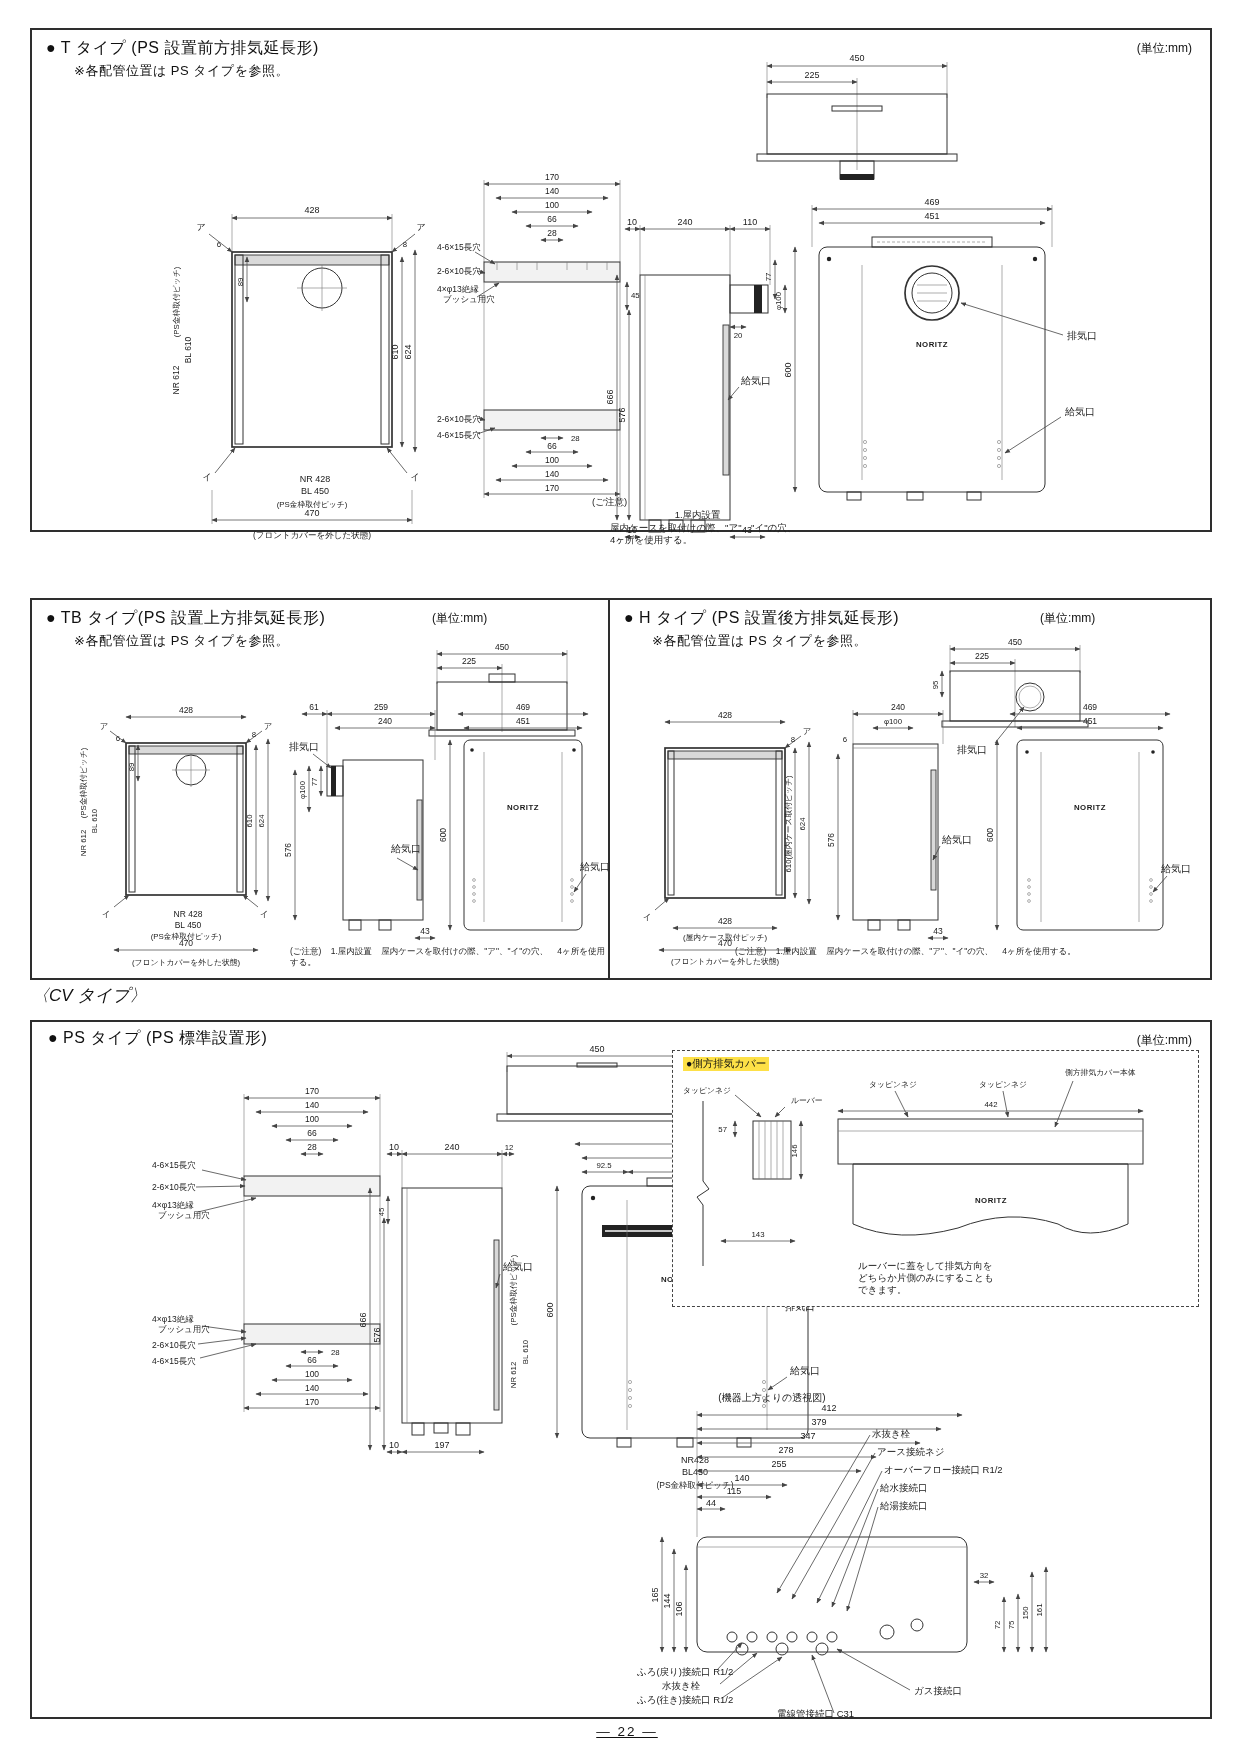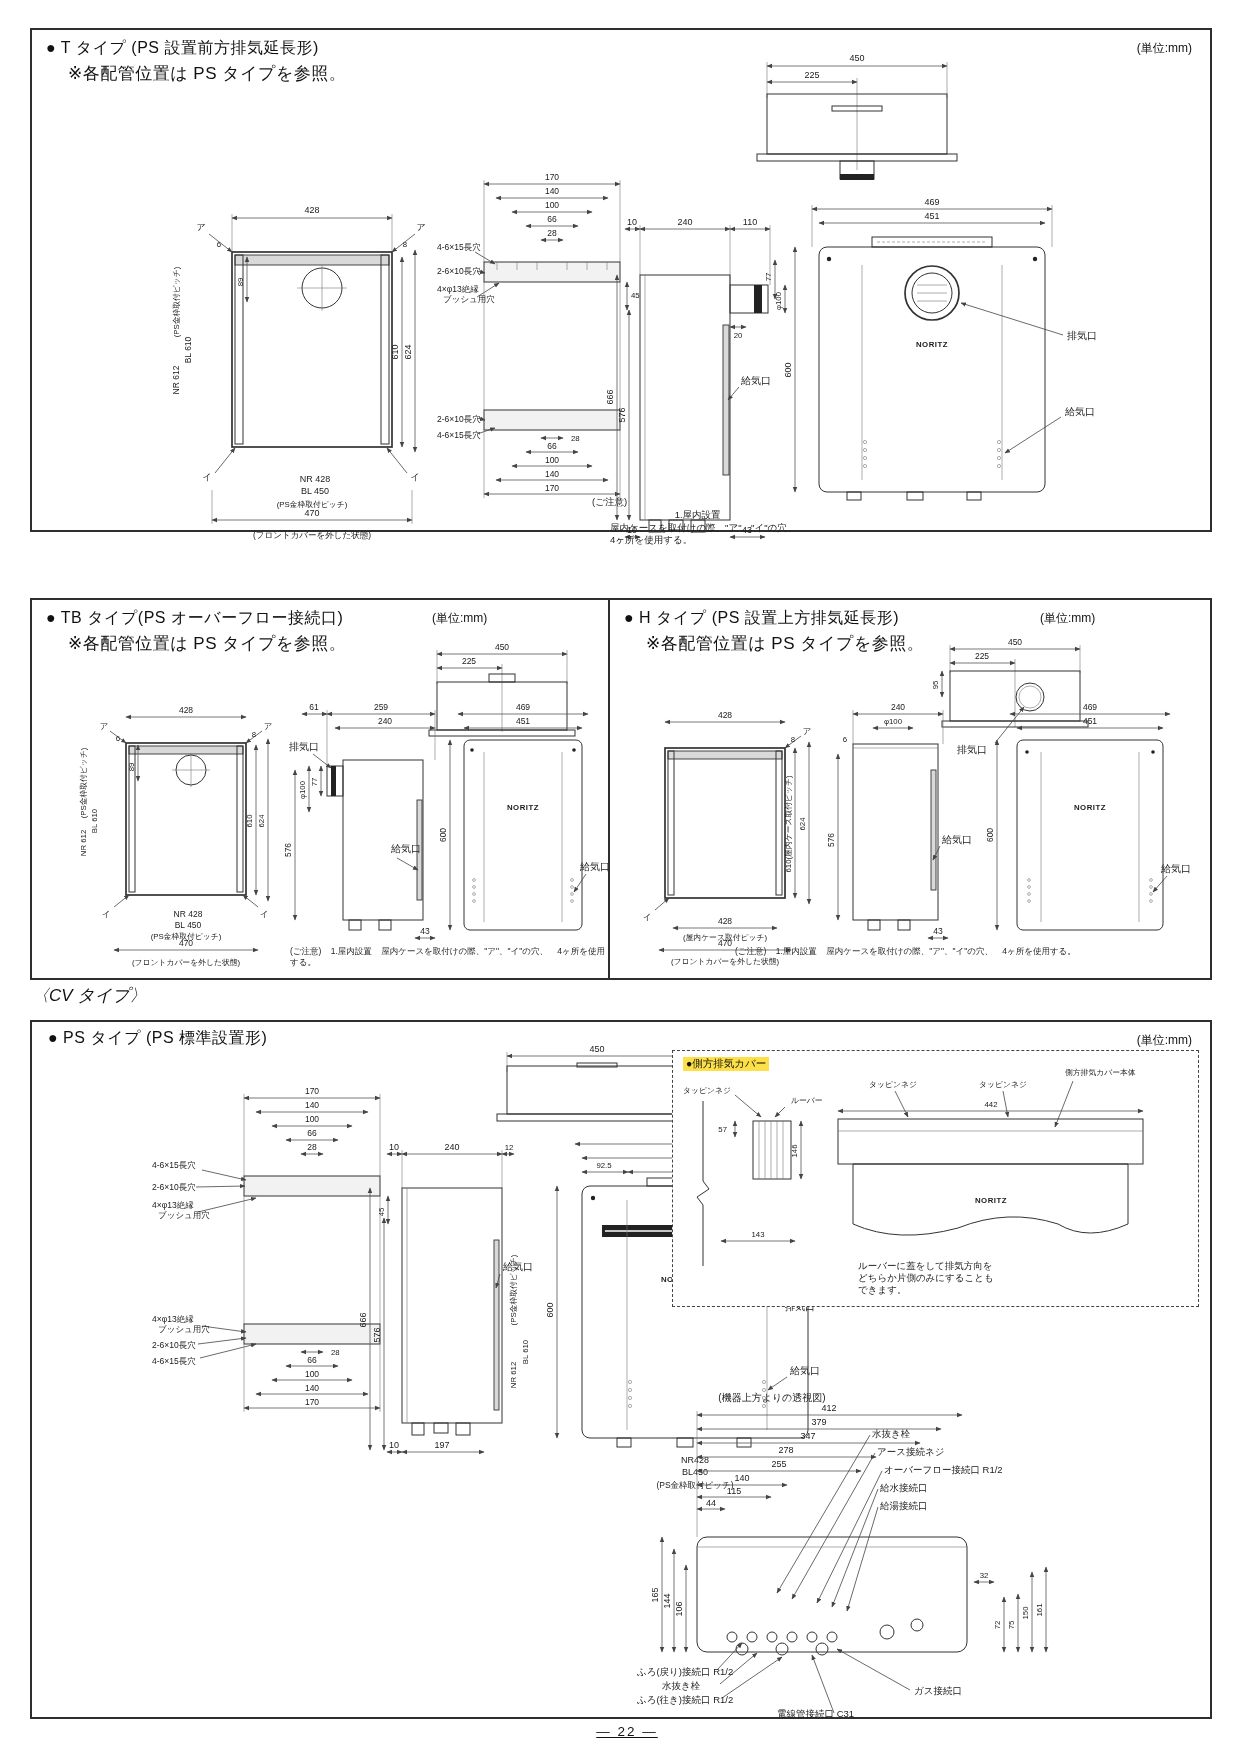--- a/index.html
+++ b/index.html
@@ -2,21 +2,21 @@
 <html><head>
 <meta charset="utf-8">
 <style>
   html,body{margin:0;padding:0;background:#e8e8e8;}
   #page{position:relative;width:1240px;height:1754px;background:#ffffff;
         font-family:"Liberation Sans","DejaVu Sans",sans-serif;color:#111;overflow:hidden;padding-left:14px;}
   .box{position:absolute;border:2px solid #2e2e2e;background:#fff;}
   .dash{position:absolute;border:1.6px dashed #444;background:#fff;}
   .abs{position:absolute;}
   .hd{font-size:16px;letter-spacing:.5px;}
-  .hd2{font-size:17px;letter-spacing:.5px;}
+  .hd2{font-size:13px;letter-spacing:.5px;margin-left:6px;}
   .unit{font-size:12px;}
   .cvlbl{font-size:17px;font-style:italic;}
   .caution{font-size:9.5px;line-height:1.35;color:#222;}
   .caution .in1{margin-left:7px;text-align:center;}
   .caution .in2{margin-left:18px;}
   .footer{font-size:13.5px;letter-spacing:2px;}
   svg{position:absolute;overflow:visible;}
   svg text{font-family:"Liberation Sans","DejaVu Sans",sans-serif;font-size:9px;fill:#1a1a1a;text-anchor:middle;}
   text.s8{font-size:7.8px;} text.s85{font-size:8.5px;} text.s10{font-size:10px;}
   text.st{text-anchor:start;} text.en{text-anchor:end;}
@@ -240,21 +240,21 @@
 
   <div class="abs caution" style="left:560px;top:466px;">
     <div>(ご注意)</div>
     <div class="in1">1.屋内設置</div>
     <div class="in2">屋内ケースを取付けの際、"ア"、"イ"の穴、</div>
     <div class="in2">4ヶ所を使用する。</div>
   </div>
 </div>
 
 <div class="box" style="left:30px;top:598px;width:578px;height:378px;">
-  <div class="abs hd" style="left:14px;top:8px;">● TB タイプ(PS オーバーフロー接続口)</div>
+  <div class="abs hd" style="left:14px;top:8px;">● TB タイプ(PS 設置上方排気延長形)</div>
   <div class="abs unit" style="left:400px;top:10px;">(単位:mm)</div>
   <div class="abs hd2" style="left:36px;top:32px;">※各配管位置は PS タイプを参照。</div>
 
   <svg style="left:375px;top:40px;" width="190" height="112">
     <g>
       <line class="dim" x1="30" y1="14" x2="160" y2="14"></line>
           <line class="dim" x1="30" y1="28" x2="95" y2="28"></line>
       <line class="thin" x1="30" y1="10" x2="30" y2="44"></line>
           <line class="thin" x1="160" y1="10" x2="160" y2="44"></line>
       <line class="thin" x1="95" y1="24" x2="95" y2="92"></line>
@@ -365,21 +365,21 @@
 
   <div class="abs caution" style="left:258px;top:346px;font-size:8.5px;line-height:1.25;">
     <span>(ご注意)</span>
     <span class="in1">1.屋内設置</span>
     <span class="in1">屋内ケースを取付けの際、"ア"、"イ"の穴、</span>
     <span class="in1">4ヶ所を使用する。</span>
   </div>
 </div>
 
 <div class="box" style="left:608px;top:598px;width:600px;height:378px;">
-  <div class="abs hd" style="left:14px;top:8px;">● H タイプ (PS 設置上方排気延長形)</div>
+  <div class="abs hd" style="left:14px;top:8px;">● H タイプ (PS 設置後方排気延長形)</div>
   <div class="abs unit" style="left:430px;top:10px;">(単位:mm)</div>
   <div class="abs hd2" style="left:36px;top:32px;">※各配管位置は PS タイプを参照。</div>
 
   <svg style="left:300px;top:35px;" width="200" height="125">
     <g>
       <line class="dim" x1="40" y1="14" x2="170" y2="14"></line>
           <line class="dim" x1="40" y1="28" x2="105" y2="28"></line>
       <line class="thin" x1="40" y1="10" x2="40" y2="38"></line>
           <line class="thin" x1="170" y1="10" x2="170" y2="38"></line>
       <line class="thin" x1="105" y1="24" x2="105" y2="92"></line>

